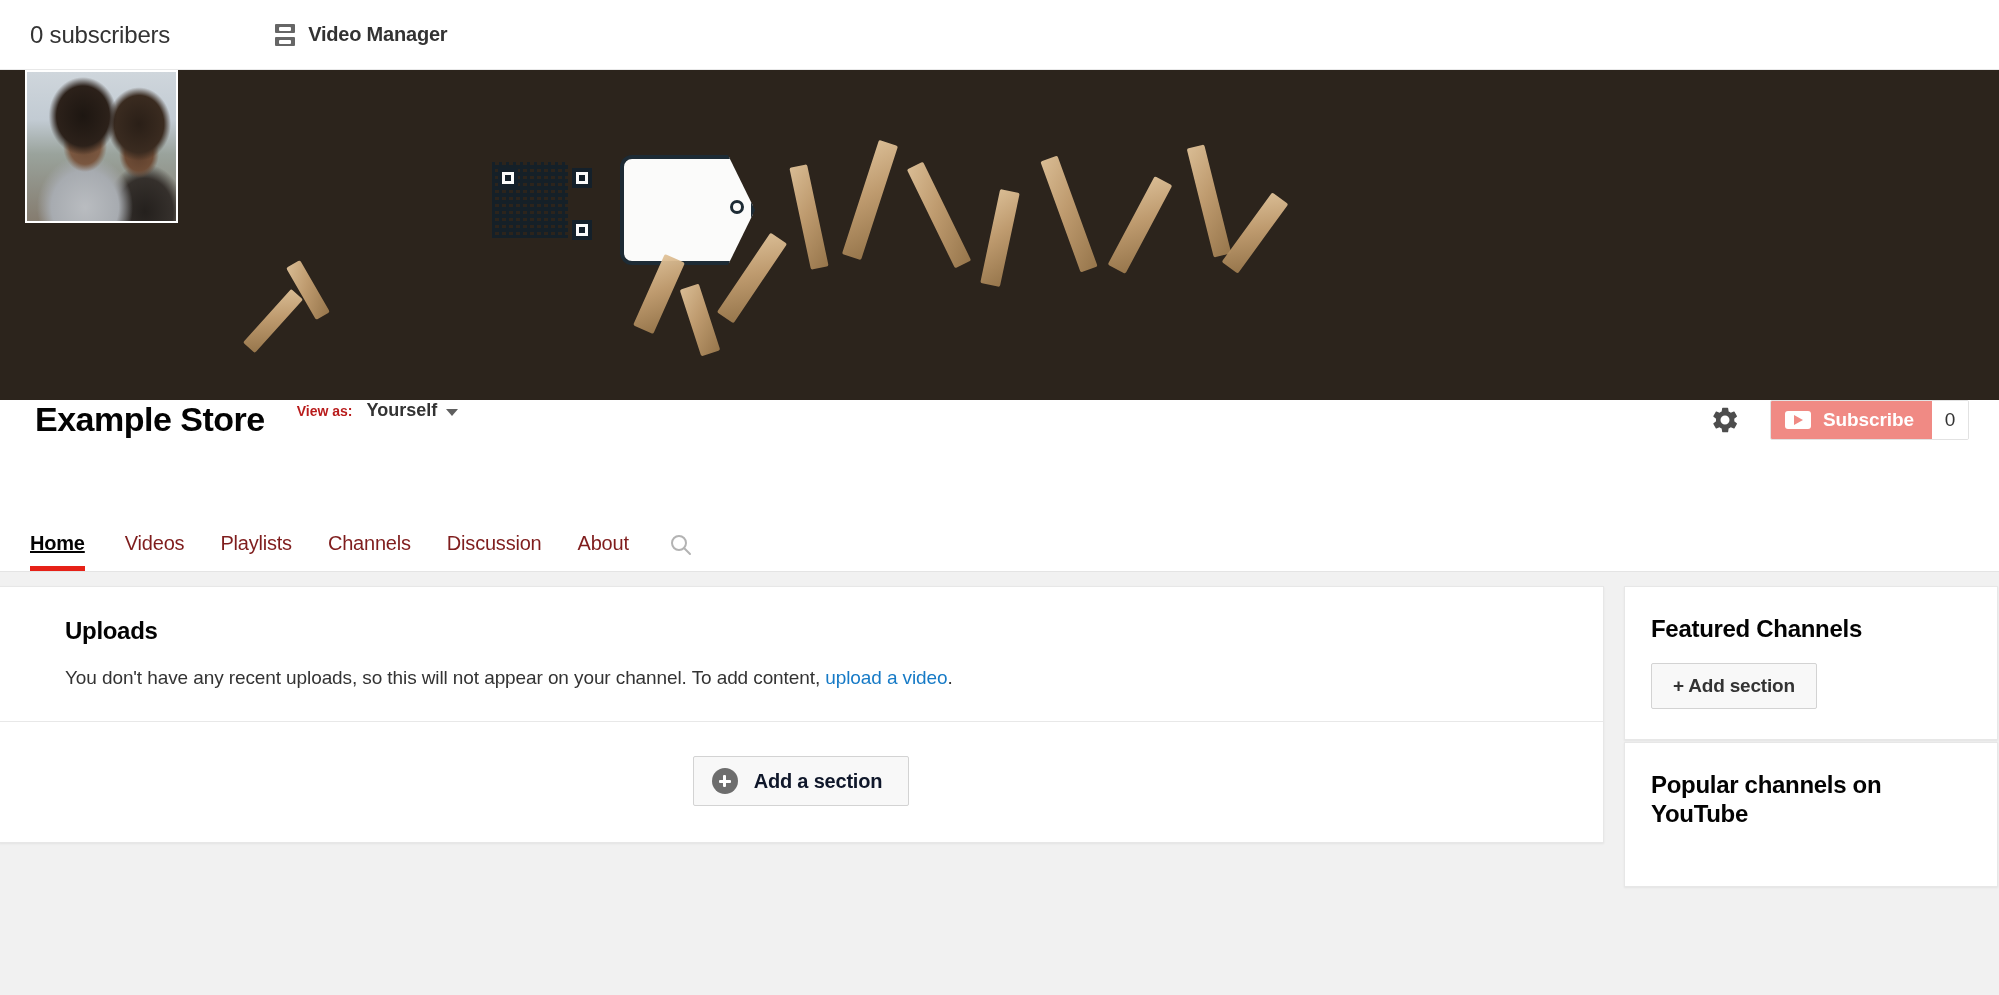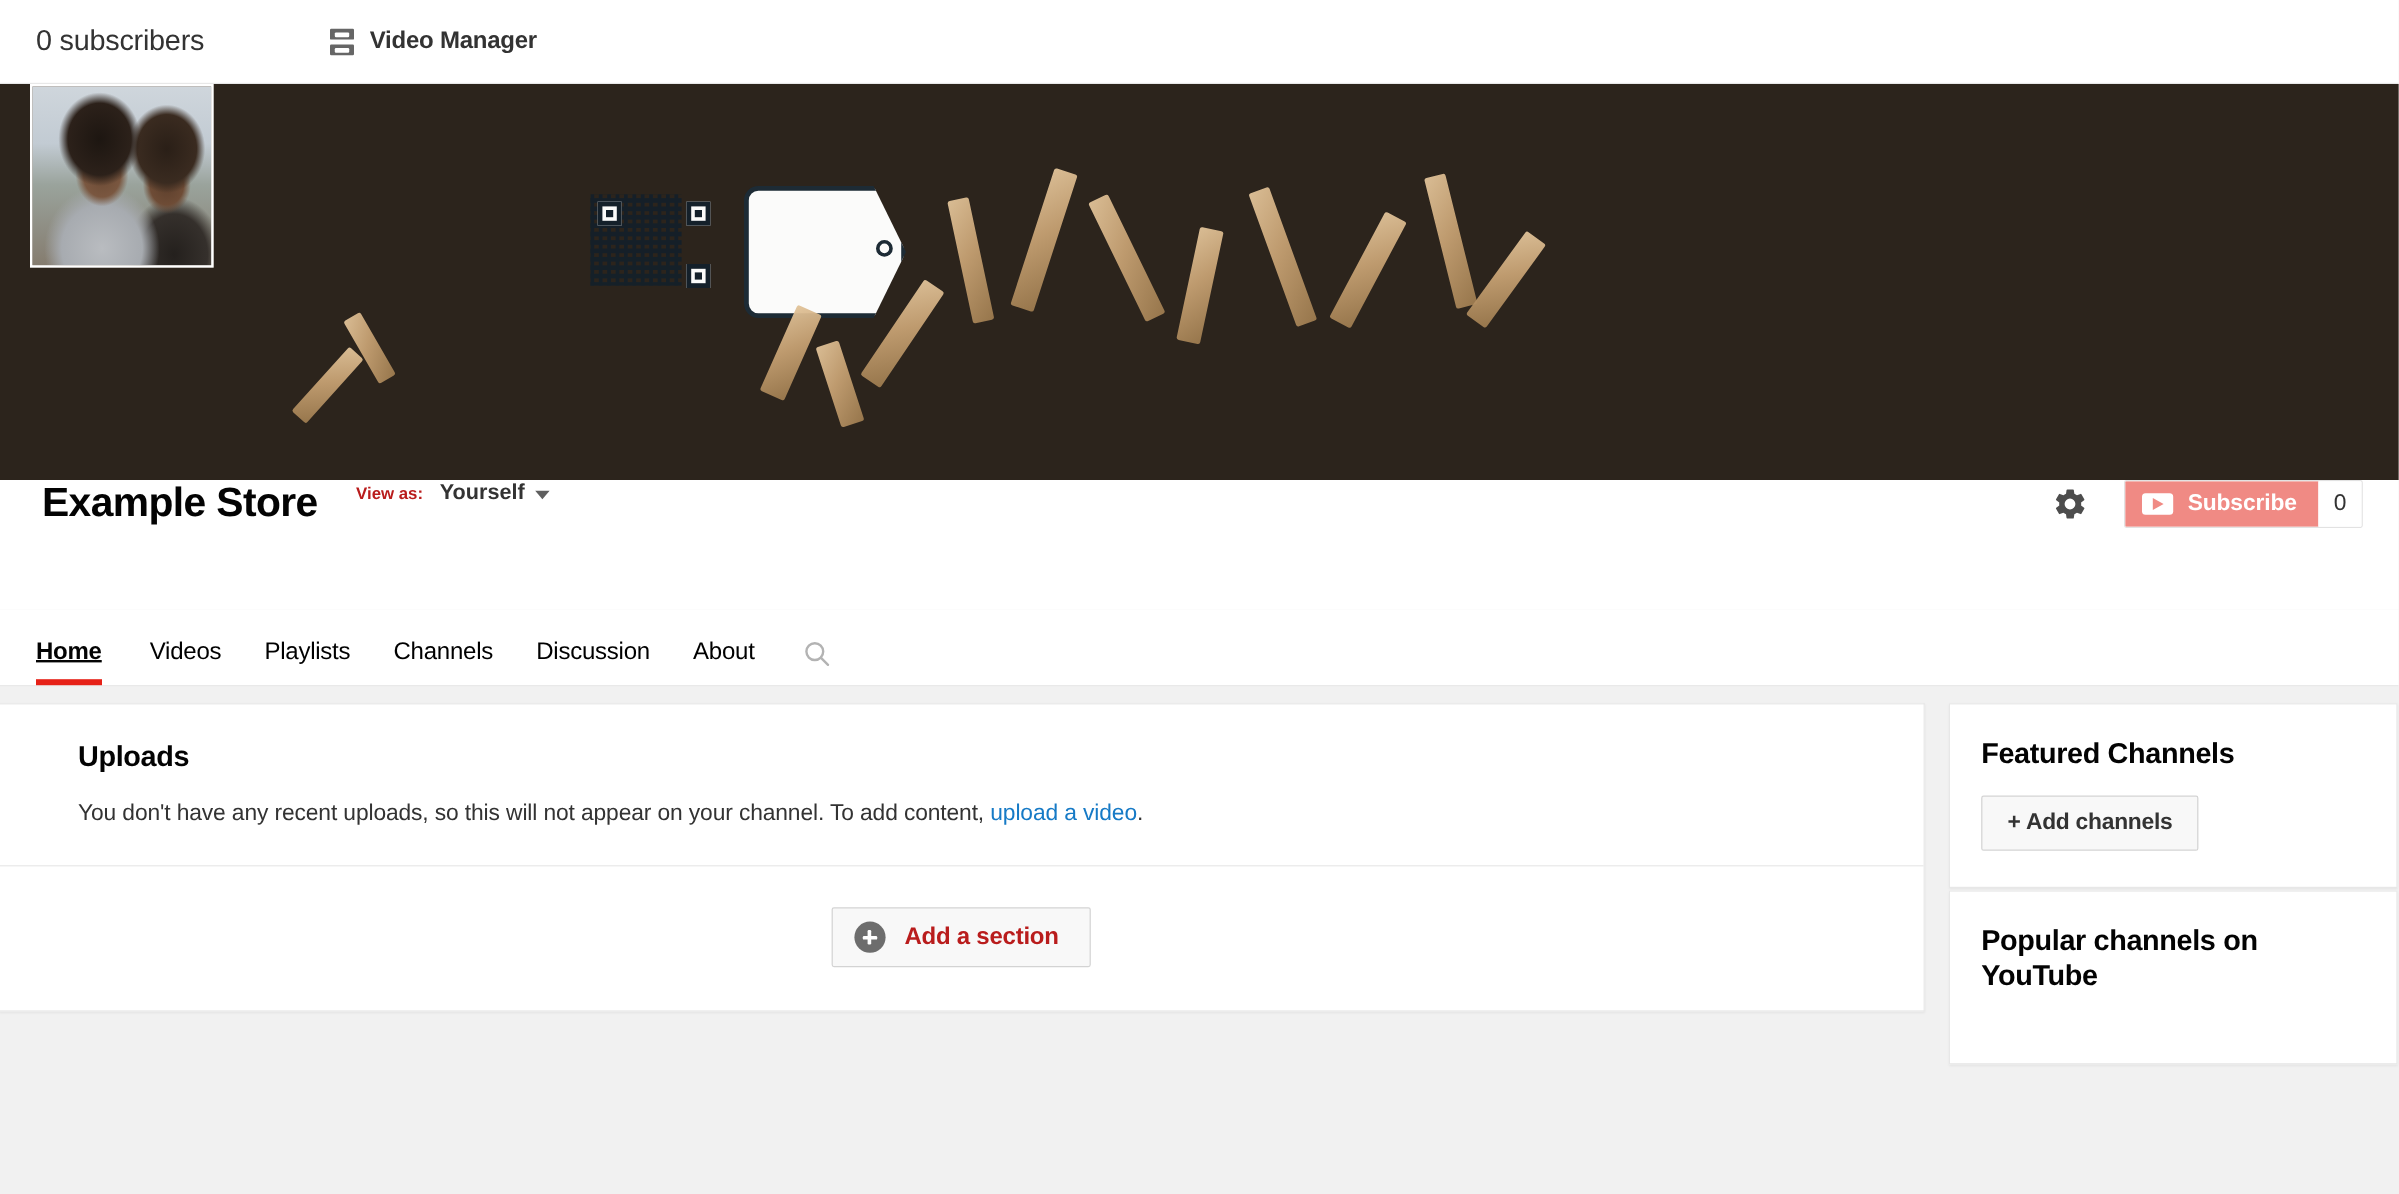--- a/index.html
+++ b/index.html
@@ -267,21 +267,21 @@
   .tabs {
     background: #ffffff;
     height: 64px;
     display: flex;
     align-items: flex-end;
     padding-left: 30px;
     border-bottom: 1px solid #e4e4e4;
   }
   .tab {
     font-size: 20px;
-    color: #000000;
+    color: #7f1d1d;
     padding: 0 18px 16px 18px;
     cursor: pointer;
     position: relative;
     letter-spacing: -0.2px;
   }
   .tab:first-child { margin-left: 0; padding-left: 0; padding-right: 22px; }
   .tab.active {
     color: #030303;
     font-weight: bold;
     text-decoration: underline;
@@ -368,21 +368,21 @@
     content: "";
     position: absolute;
     background: #ffffff;
     border-radius: 1px;
   }
   .plus-circle::before { left: 7px; top: 12px; width: 12px; height: 3px; }
   .plus-circle::after  { left: 11.5px; top: 7px; width: 3px; height: 12px; }
   .add-section-label {
     font-size: 20px;
     font-weight: bold;
-    color: #b91c1c;
+    color: #0f172a;
     letter-spacing: -0.2px;
   }
 
   
   .side-col {
     width: 374px;
     display: flex;
     flex-direction: column;
     gap: 2px;
   }
@@ -512,21 +512,21 @@
       <div class="add-section-btn">
         <span class="plus-circle"></span>
         <span class="add-section-label">Add a section</span>
       </div>
     </div>
   </div>
 
   <div class="side-col">
     <div class="side-card">
       <div class="side-title">Featured Channels</div>
-      <div class="add-channels-btn">+ Add channels</div>
+      <div class="add-channels-btn">+ Add section</div>
     </div>
 
     <div class="side-card popular">
       <div class="side-title">Popular channels on YouTube</div>
     </div>
   </div>
 
 </div>
 
 </body></html>

